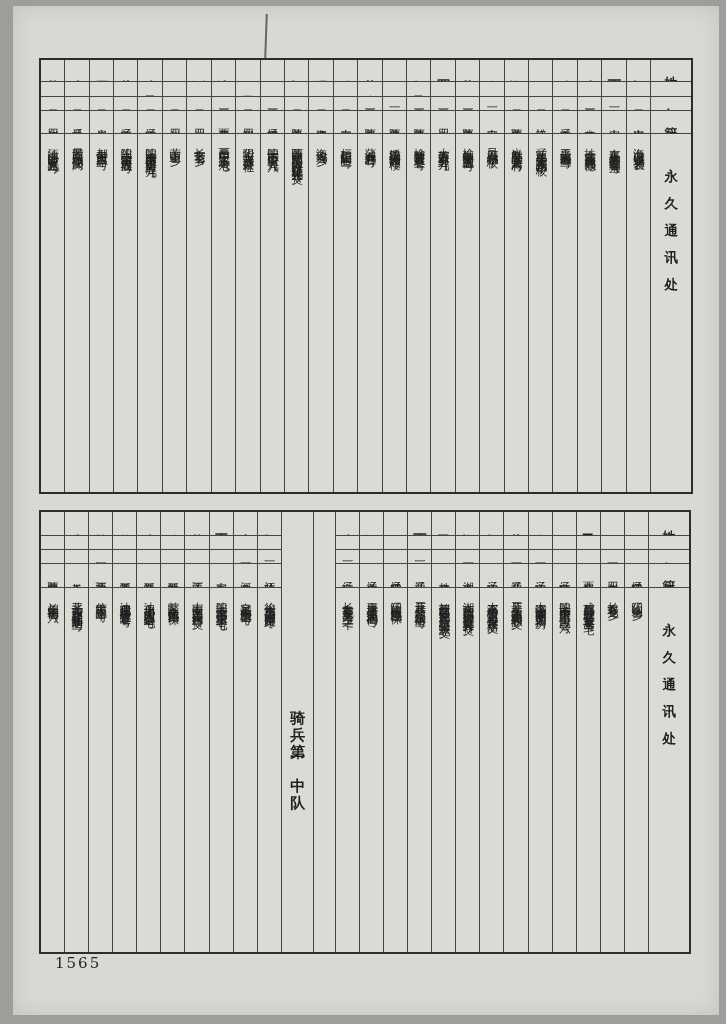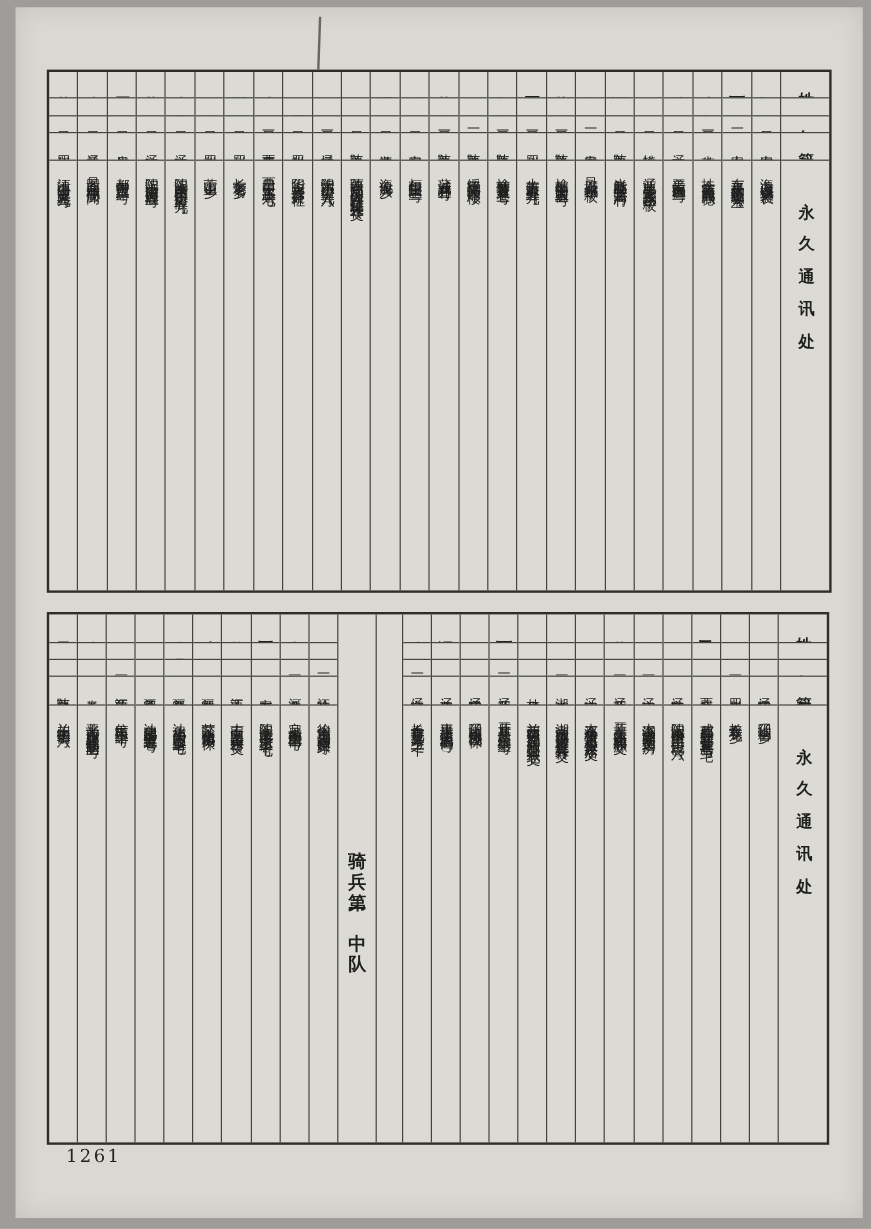--- a/index.html
+++ b/index.html
@@ -923,14 +923,14 @@
           <span class="vt">二〇</span>
         </div>
         <div class="cell c-native">
           <span class="vt">陕西韩城</span>
         </div>
         <div class="cell c-addr">
           <span class="vt">兰州中街子四六号</span>
         </div>
       </div>
     </div>
-  <div class="page-number">1261</div>
+  <div class="page-number">1565</div>
 </div>
 
 </body></html>

